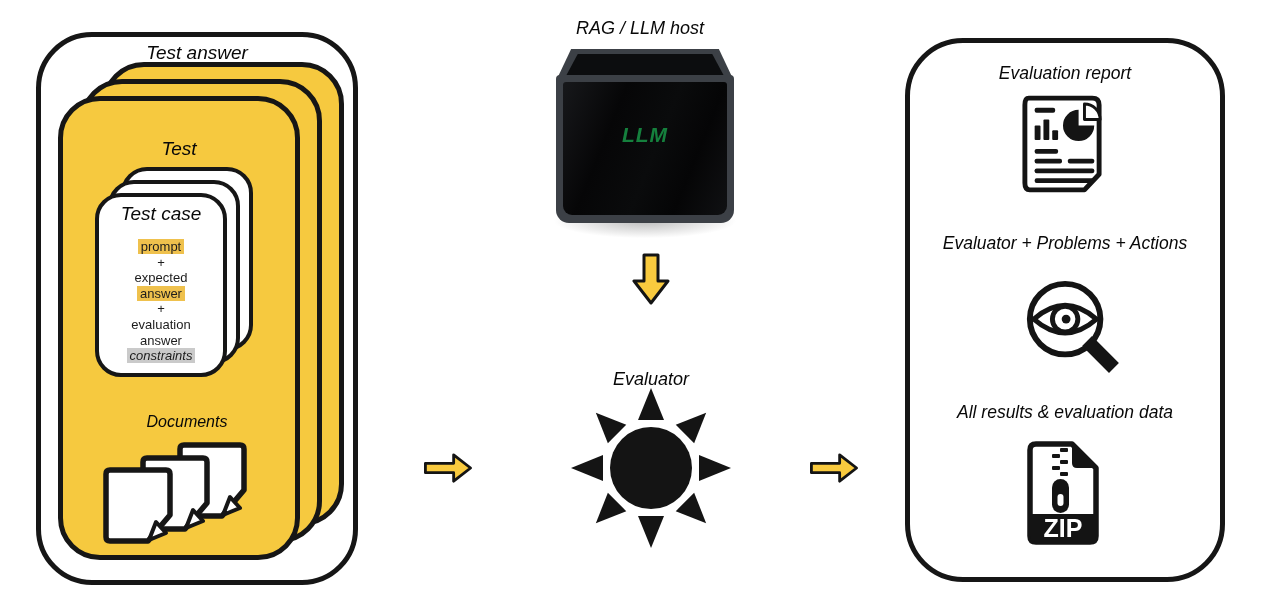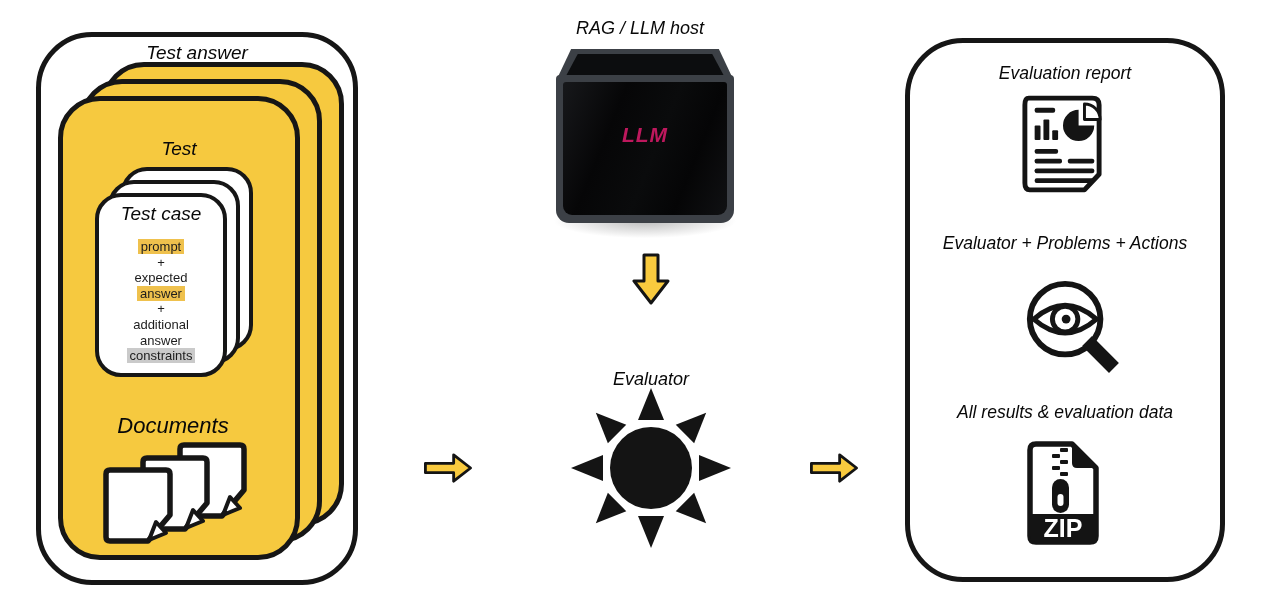--- a/index.html
+++ b/index.html
@@ -22,38 +22,38 @@
   .test-title { left:58px; top:138px; width:242px; font-size:19px; }
   .ccard { width:132px; height:184px; border:4px solid #161616; border-radius:26px;
            background:#ffffff; box-sizing:border-box; }
   .ccard.back { left:121px; top:167px; }
   .ccard.mid  { left:108px; top:180px; }
   .ccard.front{ left:95px;  top:193px; }
   .case-title { left:95px; top:203px; width:132px; font-size:19px; }
   .case-lines { left:97px; top:239px; width:128px; text-align:center;
                 font-size:13px; line-height:15.6px; color:#1c1c1c; }
   .hl-y { background:var(--highlight-yellow); padding:0 3px; }
-  .hl-g { background:var(--highlight-gray); padding:0 3px; }
-  .docs-title { left:58px; top:413px; width:230px; font-size:22px; }
+  .hl-g { background:var(--highlight-gray); padding:0 3px;font-style:italic; }
+  .docs-title { left:72px; top:413px; width:230px; font-size:16px; }
   .doc-stack { left:101px; top:441px; width:146px; height:106px; }
 
   
   .llm-title { left:540px; top:18px; width:200px; font-size:18px; }
   .llm-box { left:556px; top:49px; width:178px; height:174px; }
   .box-shadow { left:-28px; top:150px; width:234px; height:44px;
     background:radial-gradient(ellipse closest-side, rgba(80,80,80,.38), rgba(120,120,120,0) 78%); }
   .rim-top { left:0; top:0; width:178px; height:32px; background:#3C4046;
     clip-path:polygon(8.5% 0, 91.5% 0, 100% 100%, 0 100%); }
   .rim-top-inner { left:7px; top:5px; width:164px; height:26px; background:#0C0D0F;
     clip-path:polygon(9% 0, 91% 0, 99.5% 100%, 0.5% 100%); }
   .rim-body { left:0; top:26px; width:178px; height:148px; background:#3C4046;
     border-radius:4px 4px 13px 13px; box-sizing:border-box; }
   .box-face { left:7px; top:33px; width:164px; height:133px; border-radius:3px 3px 9px 9px;
     background:linear-gradient(112deg,#17181b 0%,#060607 30%,#0a0b0c 55%,#050506 75%,#101113 100%); }
-  .box-label { left:0; top:74px; width:178px; text-align:center; color:#be185d;
+  .box-label { left:0; top:74px; width:178px; text-align:center; color:#15803d;
     font-weight:bold; font-style:italic; font-size:21px; letter-spacing:1px; }
   .evaluator-title { left:551px; top:353px; width:200px; font-size:18px;margin-top:16px; }
 
   
   .panel { left:905px; top:38px; width:320px; height:544px; border:5px solid #161616;
            border-radius:58px; background:#ffffff; box-sizing:border-box; }
   .panel-h { left:905px; width:320px; font-size:17.5px; }
   .panel-h.h1 { top:63px; }
   .panel-h.h2 { top:233px; }
   .panel-h.h3 { top:402px; }
@@ -82,21 +82,21 @@
 <div class="abs ccard mid"></div>
 <div class="abs ccard front"></div>
 <div class="abs heading case-title">Test case</div>
 
 <div class="abs case-lines">
   <div><span class="hl-y">prompt</span></div>
   <div>+</div>
   <div>expected</div>
   <div><span class="hl-y">answer</span></div>
   <div>+</div>
-  <div>additional</div>
+  <div>evaluation</div>
   <div>answer</div>
   <div><span class="hl-g">constraints</span></div>
 </div>
 
 <div class="abs heading docs-title">Documents</div>
 
 <svg class="abs doc-stack" viewBox="0 0 146 106">
   <defs>
     <g id="docpage">
       <path class="page-shape" d="M7 3 H63 Q67 3 67 7 V48 L45 74 H7 Q3 74 3 70 V7 Q3 3 7 3 Z"></path>

